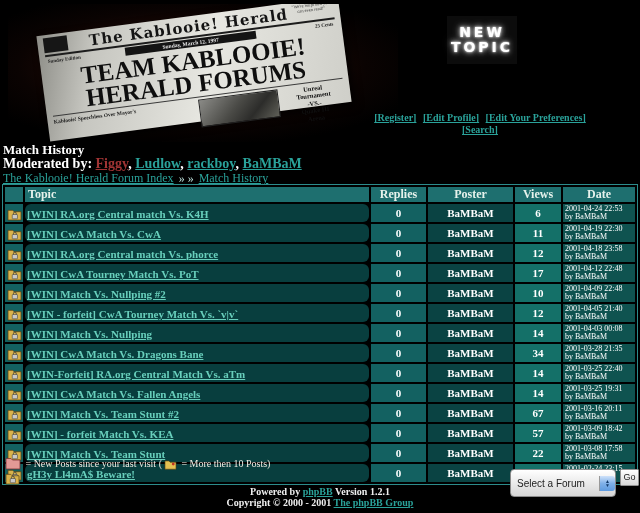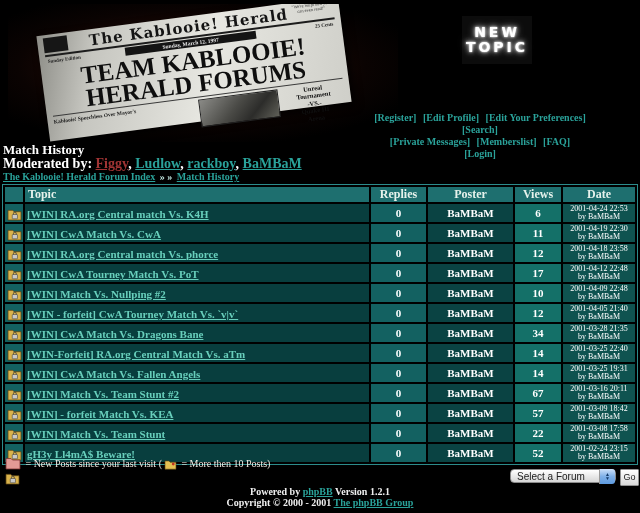--- a/index.html
+++ b/index.html
@@ -26,62 +26,62 @@
   .price{position:absolute;right:2px;top:1px;font-size:5px;font-weight:bold;color:#222;}
   .headline{text-align:center;font-weight:bold;font-size:25px;line-height:.92;color:#0e0e0e;
             font-family:"Liberation Serif",serif;letter-spacing:0;}
   .bottom-row{display:flex;gap:4px;margin-top:2px;border-top:1px solid #3a3a3a;padding-top:2px;}
   .col-left{flex:1;font-size:5.5px;font-weight:bold;color:#1d1d1d;line-height:1.25;}
   .photo{width:78px;height:26px;background:linear-gradient(135deg,#8a8a86 0%,#4a4a46 45%,#2c2c2a 70%,#606058 100%);
          border:1px solid #222;}
   .col-right{width:62px;text-align:center;font-weight:bold;font-size:6.5px;color:#101010;line-height:1.15;}
 
   
-  .new-topic{position:absolute;left:462px;top:16px;width:70px;height:48px;background:#0c0c0c;
+  .new-topic{position:absolute;left:447px;top:16px;width:70px;height:48px;background:#0c0c0c;
              display:flex;flex-direction:column;align-items:center;justify-content:center;cursor:pointer;}
   .nt-line{font-family:"DejaVu Sans",sans-serif;font-weight:bold;font-size:14px;color:#fff;
            letter-spacing:3px;line-height:1.1;
            text-shadow:0 0 2px #fff,0 0 5px #e0e0e0,0 0 9px #9a9a9a;}
 
   
   .user-links{position:absolute;left:372px;top:112px;width:216px;text-align:center;
               font-size:10px;font-weight:bold;line-height:12px;}
-  .user-links a{color:#2aa29a;margin:0 2px;white-space:nowrap;}
+  .user-links a{color:#2aa29a;text-decoration:underline;margin:0 2px;white-space:nowrap;}
 
   
   .page-title{position:absolute;left:3px;top:142px;font-size:13px;font-weight:bold;color:#fff;}
   .mod-line{position:absolute;left:3px;top:156px;font-size:14px;color:#fff;font-weight:bold;}
   .mod-line a{color:#2aa29a;text-decoration:underline;}
   .mod-line a.mod-red{color:#a03434;}
-  .breadcrumb{position:absolute;left:3px;top:171px;font-size:10px;font-weight:bold;}
+  .breadcrumb{position:absolute;left:3px;top:171px;font-size:12px;font-weight:normal;}
   .breadcrumb a{color:#2aa29a;text-decoration:underline;}
   .breadcrumb .sep{color:#bfe3dd;margin:0 2px;text-decoration:none;}
 
   
   .topic-table{position:absolute;left:2px;top:184px;width:636px;border-collapse:separate;border-spacing:2px;
                background:#000;border:1px solid #2c8c8c;table-layout:fixed;}
   .topic-table th{background:#1e6f6f;color:#e6f2ec;font-size:12px;font-weight:bold;height:14px;padding:0 3px;}
   .topic-table th.h-topic{text-align:left;}
   .topic-table td{height:15px;padding:0 2px;overflow:hidden;white-space:nowrap;}
   td.c-icon{background:#136161;text-align:center;}
-  td.c-topic{background:#083e3e;}
+  td.c-topic{background:#083e3e;border-radius:6px;}
   td.c-replies{background:#136161;text-align:center;color:#fff;font-weight:bold;font-size:11px;}
   td.c-poster{background:#0a4343;text-align:center;color:#fff;font-weight:bold;font-size:11px;}
   td.c-views{background:#147068;text-align:center;color:#fff;font-weight:bold;font-size:11px;}
-  td.c-date{background:#0f5350;text-align:center;color:#fff;}
+  td.c-date{background:#0f5350;text-align:left;color:#fff;}
   .topic-link{color:#68cfbc;font-size:11px;font-weight:bold;text-decoration:underline;}
   .date-line,.date-by{font-size:8px;line-height:8px;}
   .icon{display:inline-block;vertical-align:middle;line-height:0;}
 
   
   .legend{position:absolute;left:3px;top:436px;font-size:10px;color:#f2ece4;line-height:15px;margin-top:20px;}
   .legend .icon{margin:0 2px;vertical-align:-3px;}
 
   
-  .aqua-select{position:absolute;left:510px;top:469px;width:106px;height:14px;box-sizing:border-box;
+  .aqua-select{position:absolute;left:510px;top:469px;width:106px;height:28px;box-sizing:border-box;
                background:linear-gradient(#ffffff,#d6d6d6);border:1px solid #8a8a8a;border-radius:4px;
                display:flex;align-items:center;font-family:"Liberation Sans",sans-serif;
                font-size:10px;color:#222;padding-left:6px;cursor:pointer;}
   .stepper{margin-left:auto;width:15px;height:15px;border-left:1px solid #999;border-radius:0 3px 3px 0;
            background:linear-gradient(#cfe2fa,#7fb0e8 50%,#5e9be0);display:flex;flex-direction:column;
            align-items:center;justify-content:center;color:#123a6a;font-size:5px;line-height:4px;}
   .go-btn{position:absolute;left:620px;top:469px;width:19px;height:17px;box-sizing:border-box;
           background:linear-gradient(#ffffff,#d9d9d9);border:1px solid #929292;border-radius:1px;
           font-family:"Liberation Sans",sans-serif;font-size:9px;color:#222;text-align:center;
           line-height:15px;cursor:pointer;}
@@ -129,26 +129,20 @@
     <div class="nt-line">TOPIC</div>
   </div>
 
   <div class="user-links">
     <div>
       <a>[Register]</a>
       <a>[Edit Profile]</a>
       <a>[Edit Your Preferences]</a>
       <a>[Search]</a>
     </div>
-    <div>
-      <a>[Private Messages]</a>
-      <a>[Memberslist]</a>
-      <a>[FAQ]</a>
-      <a>[Login]</a>
-    </div>
   </div>
 
   <div class="page-title">Match History</div>
   <div class="mod-line">
     <span>Moderated by: </span><a class="mod-red">Figgy</a><span>, </span><a>Ludlow</a><span>, </span><a>rackboy</a><span>, </span><a>BaMBaM</a>
   </div>
   <div class="breadcrumb">
     <a>The Kablooie! Herald Forum Index</a>
     <span class="sep">» »</span>
     <a>Match History</a>
@@ -290,20 +284,41 @@
         </span>
       </td>
       <td class="c-topic">
         <a class="topic-link">[WIN - forfeit] CwA Tourney Match Vs. `v|v`</a>
       </td>
       <td class="c-replies">0</td>
       <td class="c-poster">BaMBaM</td>
       <td class="c-views">12</td>
       <td class="c-date">
         <div class="date-line">2001-04-05 21:40</div>
+        <div class="date-by">by BaMBaM</div>
+      </td>
+    </tr>
+        <tr>
+      <td class="c-icon">
+        <span class="icon">
+          <svg width="15" height="13" viewBox="0 0 16 14">
+            <path d="M1 2.5 L6 2.5 L7.5 4 L15 4 L15 13 L1 13 Z" fill="#d9b34c" stroke="#5a4210" stroke-width="0.8"></path>
+            <rect x="5.6" y="7" width="5.6" height="4.6" rx="0.6" fill="#c9c9c9" stroke="#3f3f3f" stroke-width="0.6"></rect>
+            <path d="M6.9 7 V5.9 a1.5 1.5 0 0 1 3 0 V7" fill="none" stroke="#3f3f3f" stroke-width="0.9"></path>
+          </svg>
+        </span>
+      </td>
+      <td class="c-topic">
+        <a class="topic-link">[WIN] Match Vs. Nullping</a>
+      </td>
+      <td class="c-replies">0</td>
+      <td class="c-poster">BaMBaM</td>
+      <td class="c-views">14</td>
+      <td class="c-date">
+        <div class="date-line">2001-04-03 00:08</div>
         <div class="date-by">by BaMBaM</div>
       </td>
     </tr>
         <tr>
       <td class="c-icon">
         <span class="icon">
           <svg width="15" height="13" viewBox="0 0 16 14">
             <path d="M1 2.5 L6 2.5 L7.5 4 L15 4 L15 13 L1 13 Z" fill="#d9b34c" stroke="#5a4210" stroke-width="0.8"></path>
             <rect x="5.6" y="7" width="5.6" height="4.6" rx="0.6" fill="#c9c9c9" stroke="#3f3f3f" stroke-width="0.6"></rect>
             <path d="M6.9 7 V5.9 a1.5 1.5 0 0 1 3 0 V7" fill="none" stroke="#3f3f3f" stroke-width="0.9"></path>

